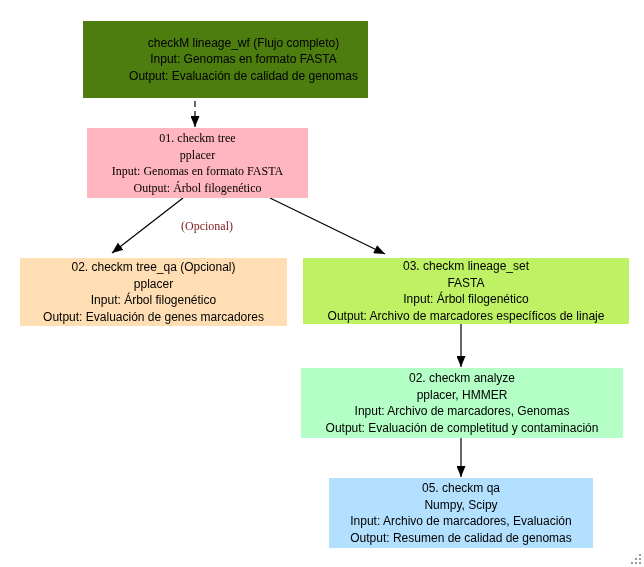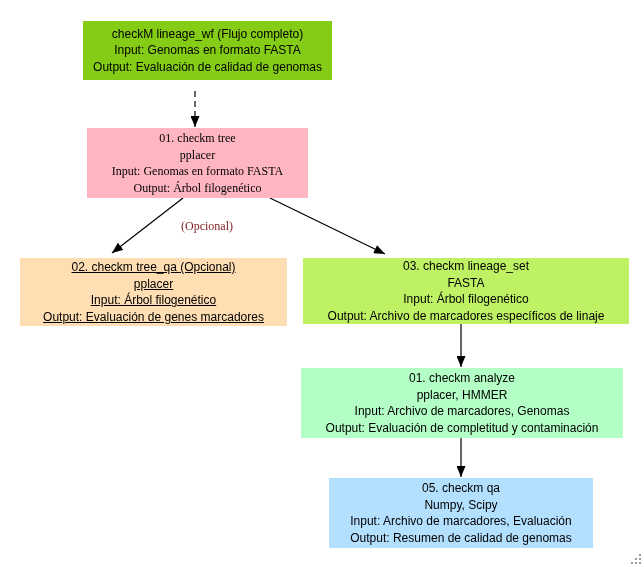--- a/index.html
+++ b/index.html
@@ -70,49 +70,49 @@
       <line x1="270" y1="198" x2="385" y2="254" stroke="#000000" stroke-width="1.2" marker-end="url(#arrowhead)"></line>
     </g>
     <g>
       <line x1="461" y1="324" x2="461" y2="367" stroke="#000000" stroke-width="1.2" marker-end="url(#arrowhead)"></line>
     </g>
     <g>
       <line x1="461" y1="438" x2="461" y2="477" stroke="#000000" stroke-width="1.2" marker-end="url(#arrowhead)"></line>
     </g>
   </svg>
 
-  <div class="node" style="left: 83px; top: 21px; width: 249px; height: 59px; background: #84cc16;">
+  <div class="node" style="left: 83px; top: 21px; width: 249px; height: 77px; background: #4d7c0f; padding-left: 36px;">
     <div class="nline">checkM lineage_wf (Flujo completo)</div>
     <div class="nline">Input: Genomas en formato FASTA</div>
     <div class="nline">Output: Evaluación de calidad de genomas</div>
   </div>
 
   <div class="node" style="left: 87px; top: 128px; width: 221px; height: 70px; background: rgb(255, 182, 193); font-family: Liberation Serif, serif;">
     <div class="nline">01. checkm tree</div>
     <div class="nline">pplacer</div>
     <div class="nline">Input: Genomas en formato FASTA</div>
     <div class="nline">Output: Árbol filogenético</div>
   </div>
 
-  <div class="node" style="left: 20px; top: 258px; width: 267px; height: 68px; background: rgb(255, 222, 179); text-decoration: underline;">
+  <div class="node" style="left: 20px; top: 258px; width: 267px; height: 68px; background: rgb(255, 222, 179);">
     <div class="nline">02. checkm tree_qa (Opcional)</div>
     <div class="nline">pplacer</div>
     <div class="nline">Input: Árbol filogenético</div>
     <div class="nline">Output: Evaluación de genes marcadores</div>
   </div>
 
   <div class="node" style="left: 303px; top: 258px; width: 326px; height: 66px; background: #bef264;">
     <div class="nline">03. checkm lineage_set</div>
     <div class="nline">FASTA</div>
     <div class="nline">Input: Árbol filogenético</div>
     <div class="nline">Output: Archivo de marcadores específicos de linaje</div>
   </div>
 
   <div class="node" style="left: 301px; top: 368px; width: 322px; height: 70px; background: rgb(179, 255, 198);">
-    <div class="nline">01. checkm analyze</div>
+    <div class="nline">02. checkm analyze</div>
     <div class="nline">pplacer, HMMER</div>
     <div class="nline">Input: Archivo de marcadores, Genomas</div>
     <div class="nline">Output: Evaluación de completitud y contaminación</div>
   </div>
 
   <div class="node" style="left: 329px; top: 478px; width: 264px; height: 70px; background: rgb(179, 224, 255);">
     <div class="nline">05. checkm qa</div>
     <div class="nline">Numpy, Scipy</div>
     <div class="nline">Input: Archivo de marcadores, Evaluación</div>
     <div class="nline">Output: Resumen de calidad de genomas</div>

